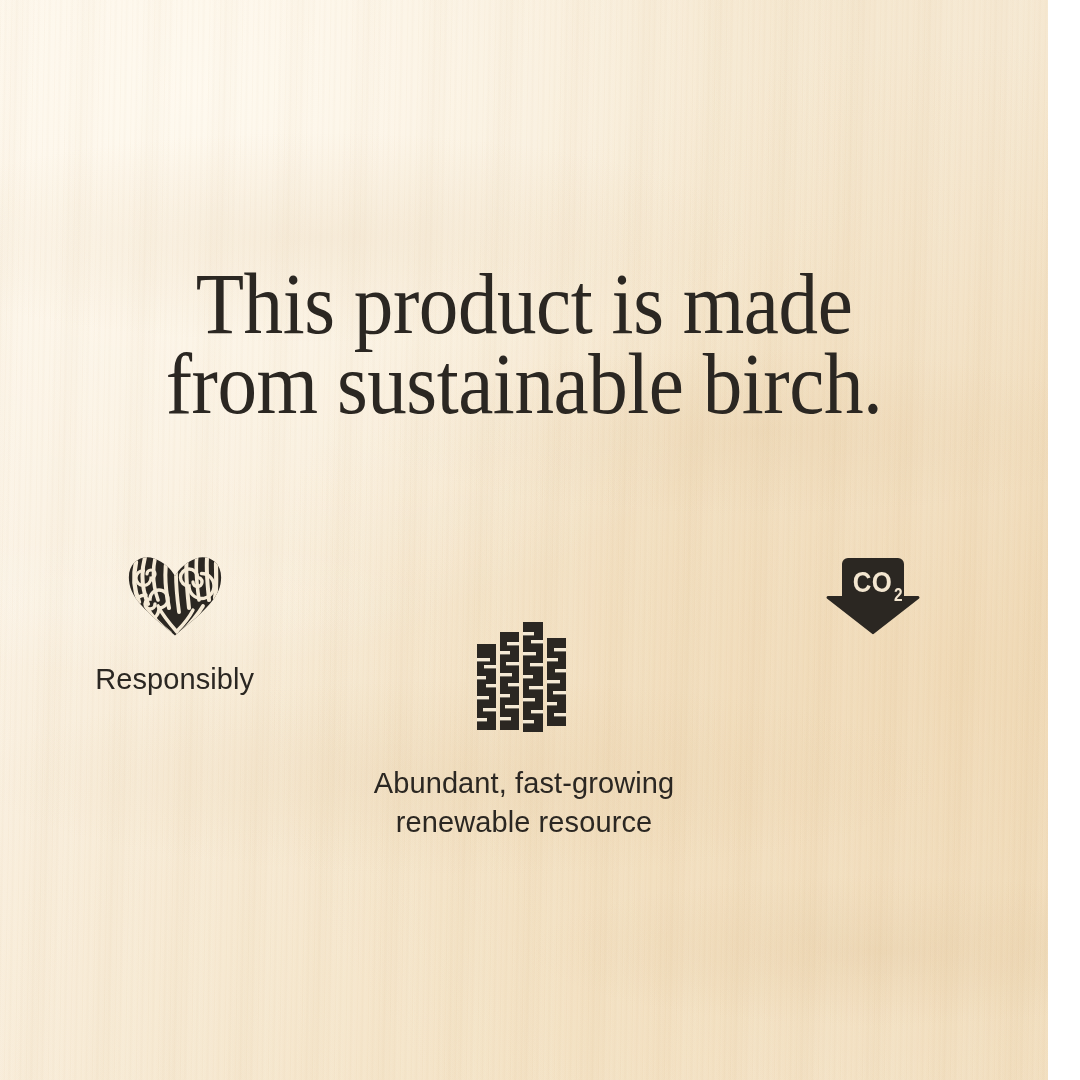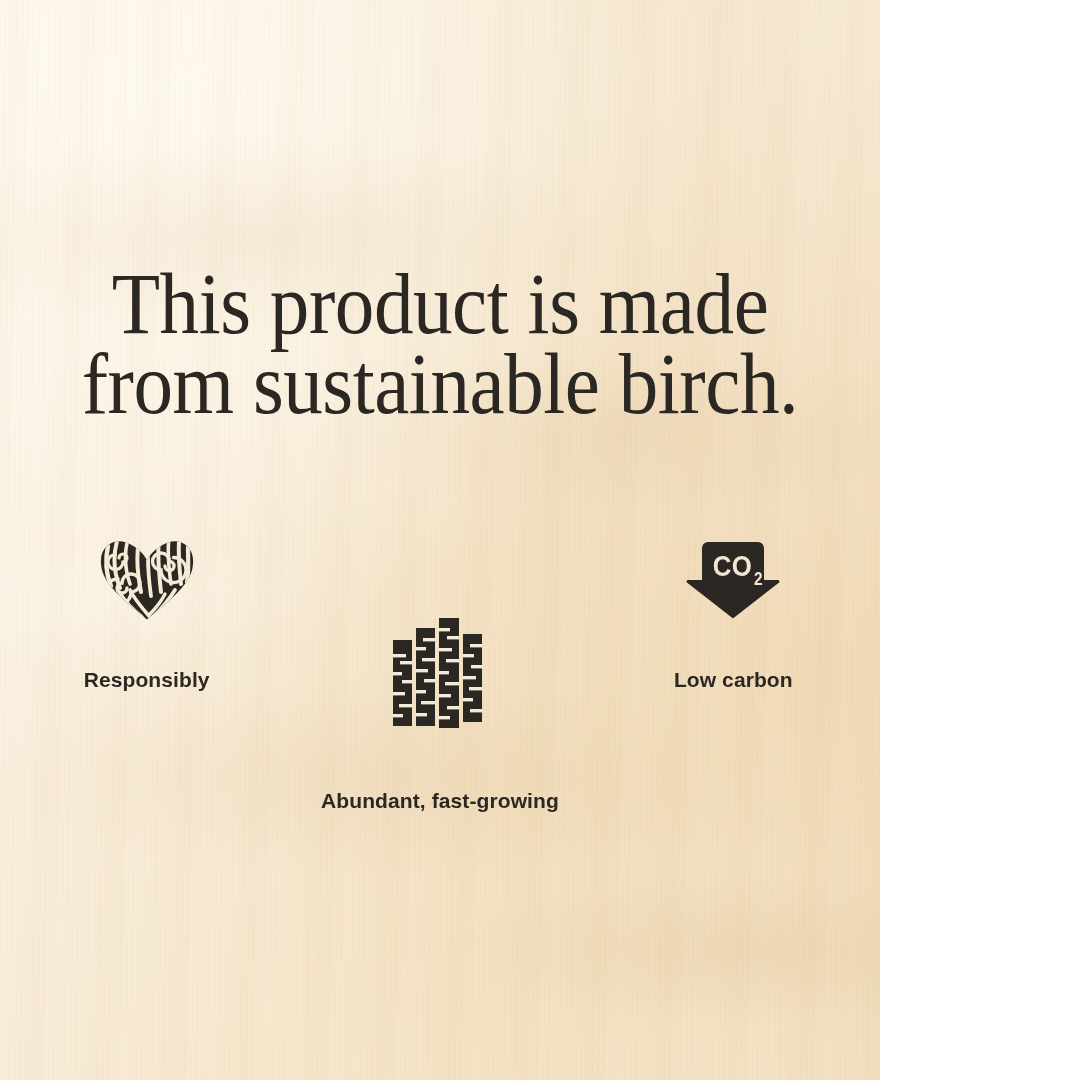--- a/index.html
+++ b/index.html
@@ -3,21 +3,21 @@
 <meta charset="utf-8">
 <style>
   html, body {
     margin: 0;
     padding: 0;
     background: #ffffff;
   }
 
   #stage {
     position: relative;
-    width: 880px;
+    width: 1048px;
     height: 1080px;
     overflow: hidden;
     background: #a16207;
     font-family: "Liberation Sans", sans-serif;
   }
 
   
   .bg-base {
     position: absolute;
     inset: 0;
@@ -106,39 +106,38 @@
     flex-direction: column;
     align-items: center;
     text-align: center;
   }
   .feature.offset-down { padding-top: 74px; }
 
   .feature-icon {
     display: block;
     height: 96px;
     display: flex;
-    align-items: flex-start;
+    align-items: flex-end;
     justify-content: center;
   }
   .icon-heart  { width: 96px; height: 80px; }
   .icon-trunks { width: 98px; height: 116px; }
   .icon-co2    { width: 96px; height: 80px; }
 
   .feature.offset-down .feature-icon { height: 120px; }
 
   .feature-caption {
     margin-top: 24px;
-    font-size: 21px;
+    font-size: 29px;
     line-height: 39px;
     color: #2b2722;
     letter-spacing: 0.1px;
-    font-weight: bold;
   }
   .feature-caption .cap-line { display: block; white-space: nowrap; }
-  .feature.offset-down .feature-caption { margin-top: 47px; }
+  .feature.offset-down .feature-caption { margin-top: 30px; }
 </style>
 </head>
 <body>
 
 <div id="stage">
 
   <div class="bg-base"></div>
   <div class="bg-bands"></div>
   <div class="bg-grain"></div>
   <div class="bg-mottle"></div>
@@ -260,37 +259,37 @@
                 <rect x="72" y="62" width="13" height="3.4"></rect>
                 <rect x="78" y="73" width="13" height="3.4"></rect>
                 <rect x="72" y="84" width="10" height="3.4"></rect>
                 <rect x="79" y="95" width="12" height="3.4"></rect>
               </g>
             </g>
           </svg>
         </div>
         <div class="feature-caption">
           <span class="cap-line">Abundant, fast-growing</span>
+          <span class="cap-line">renewable resource</span>
         </div>
       </div>
 
       <div class="feature">
         <div class="feature-icon">
           <svg class="icon-co2" viewBox="0 0 96 80" aria-hidden="true">
 
             <path d="M23 2 h50 a6 6 0 0 1 6 6 v32 h14 a1.5 1.5 0 0 1 1.1 2.5
                      L49.2 77.6 a1.7 1.7 0 0 1 -2.4 0 L1.9 42.5
                      A1.5 1.5 0 0 1 3 40 h14 V8 a6 6 0 0 1 6 -6 Z" fill="#2b2722"></path>
 
             <g fill="#f3e6d0" font-family="'Liberation Sans', sans-serif" font-weight="bold" transform="scale(0.86 1) translate(7.2 0)">
               <text x="48" y="36" font-size="30" text-anchor="middle" letter-spacing="0.5">CO</text>
               <text x="78" y="45" font-size="18" text-anchor="middle">2</text>
             </g>
           </svg>
         </div>
         <div class="feature-caption">
-          <span class="cap-line">Low carbon</span>
         </div>
       </div>
 
     </div>
   </div>
 </div>
 
 </body></html>

